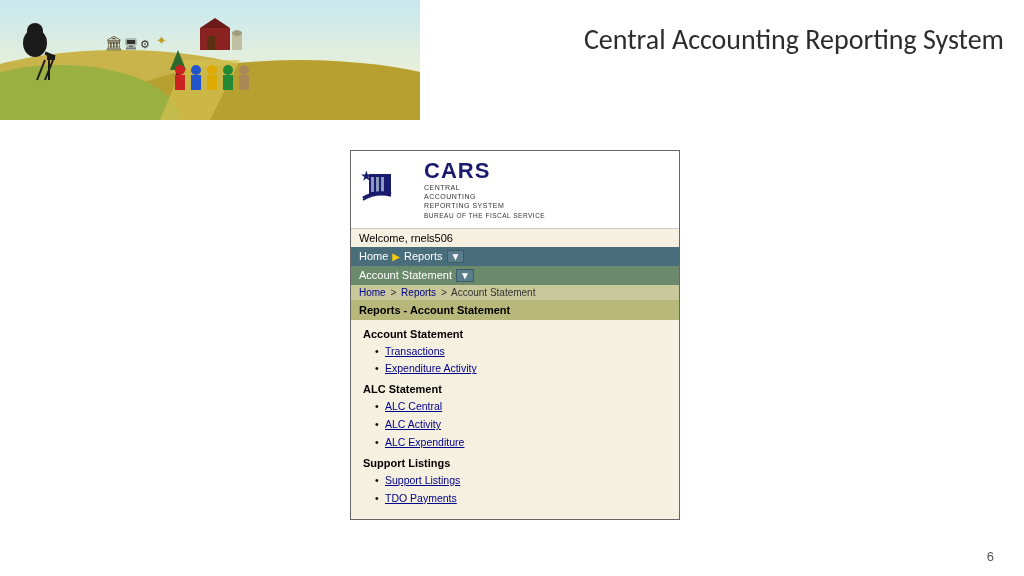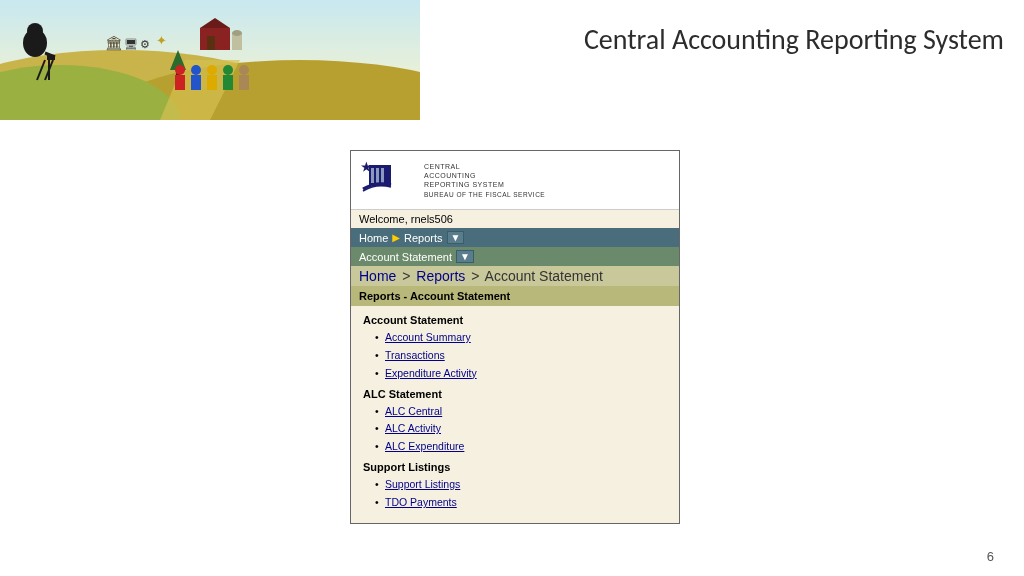--- a/index.html
+++ b/index.html
@@ -110,21 +110,21 @@
       color: #ffffff;
       font-size: 11px;
       display: flex;
       align-items: center;
       gap: 4px;
     }
 
     .breadcrumb-bar {
       background: #c8c89a;
       padding: 2px 8px;
-      font-size: 14px;
+      font-size: 10px;
       color: #333;
     }
 
     .breadcrumb-bar a {
       color: #00008b;
       text-decoration: none;
     }
 
     .breadcrumb-sep {
       margin: 0 2px;
@@ -286,20 +286,21 @@
       <rect x="10" y="8" width="3" height="16" fill="#8a9abf"></rect>
       <rect x="15" y="8" width="3" height="16" fill="#8a9abf"></rect>
       <rect x="20" y="8" width="3" height="16" fill="#8a9abf"></rect>
       <rect x="8" y="24" width="22" height="3" fill="#1a1a6e"></rect>
       <rect x="8" y="6" width="22" height="3" fill="#1a1a6e"></rect>
 
       <path d="M2,30 Q15,22 30,26" stroke="#1a1a6e" stroke-width="3" fill="none"></path>
       <path d="M2,32 Q15,24 30,28" stroke="#1a1a6e" stroke-width="1.5" fill="none"></path>
     </svg>
     <div class="cars-text-block">
+      <div class="cars-title">CARS</div>
       <div class="cars-subtitle">
         <span>CENTRAL</span><br>
         <span>ACCOUNTING</span><br>
         <span>REPORTING SYSTEM</span>
       </div>
       <div class="cars-bfs">BUREAU OF THE FISCAL SERVICE</div>
     </div>
   </div>
 
   <div class="welcome-bar">Welcome, rnels506</div>
@@ -323,21 +324,20 @@
     <span class="breadcrumb-sep">&gt;</span>
     <span>Account Statement</span>
   </div>
 
   <div class="section-title-bar">Reports - Account Statement</div>
 
   <div class="content-area">
 
     <div class="section-heading">Account Statement</div>
     <ul class="link-list">
-      <li><a href="#">Account Summary</a></li>
       <li><a href="#">Transactions</a></li>
       <li><a href="#">Expenditure Activity</a></li>
     </ul>
 
     <div class="section-heading">ALC Statement</div>
     <ul class="link-list">
       <li><a href="#">ALC Central</a></li>
       <li><a href="#">ALC Activity</a></li>
       <li><a href="#">ALC Expenditure</a></li>
     </ul>

